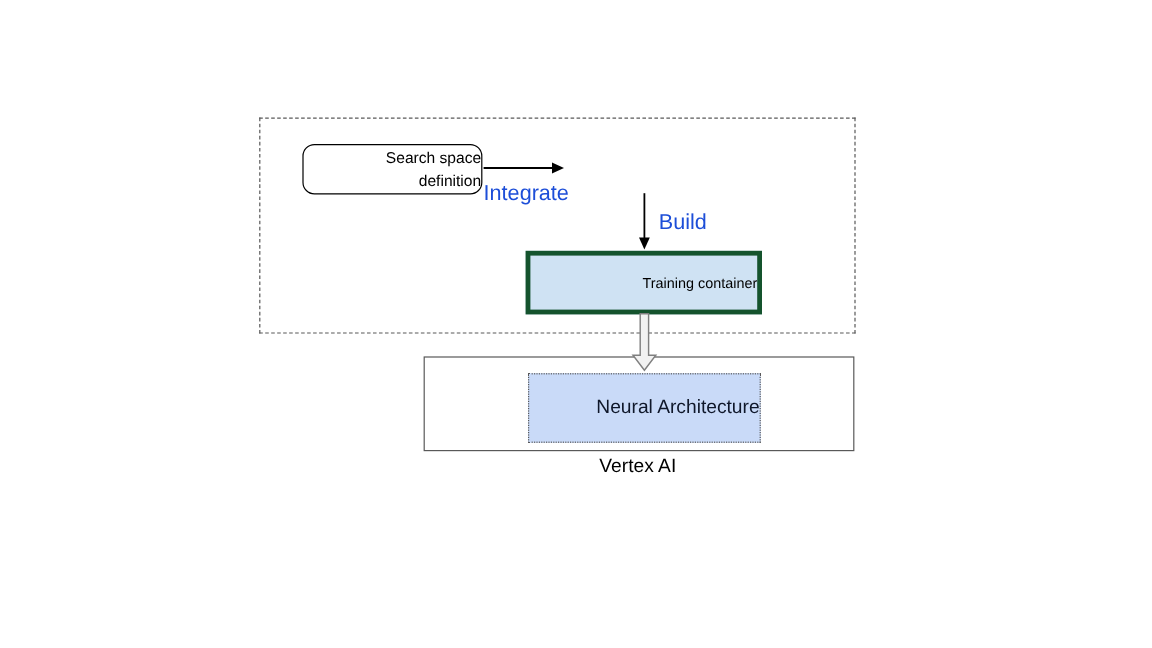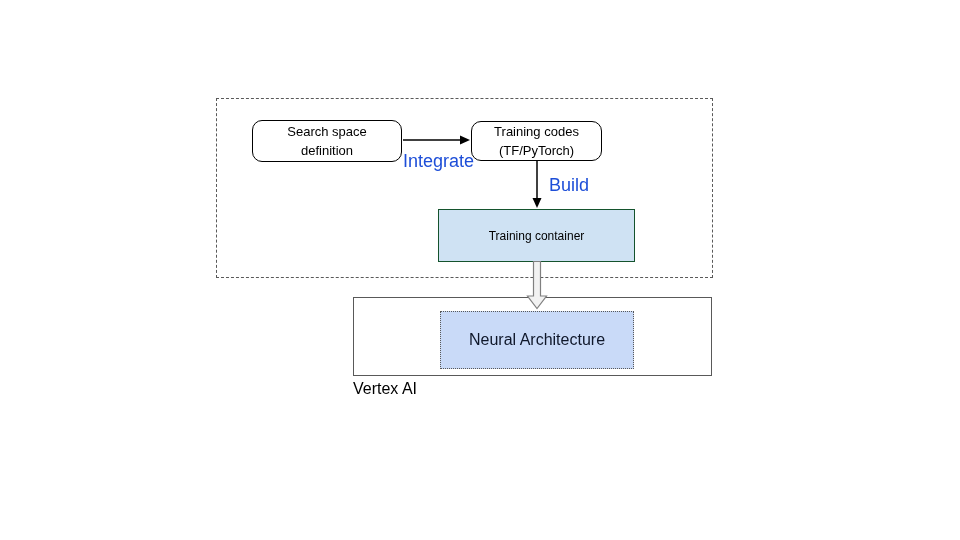--- a/index.html
+++ b/index.html
@@ -27,21 +27,21 @@
     left: 353px; top: 297px;
     width: 357px; height: 77px;
     border: 1.5px solid #595959;
     background: #ffffff;
   }
   
   .node {
     position: absolute;
     display: flex;
     flex-direction: column;
-    align-items: center;
+    align-items: flex-end;
     justify-content: center;
     text-align: center;
     box-sizing: border-box;
   }
   .node-rounded {
     background: #ffffff;
     border: 1.5px solid #000000;
     border-radius: 10px;
     font-size: 13px;
     line-height: 19px;
@@ -52,21 +52,21 @@
     width: 150px; height: 42px;
   }
   .node-training-codes {
     left: 471px; top: 121px;
     width: 131px; height: 40px;
   }
   .node-training-container {
     left: 438px; top: 209px;
     width: 197px; height: 53px;
     background: #cfe2f3;
-    border: 1px solid #14532d;
+    border: 4px solid #14532d;
     font-size: 12px;
     color: #000000;
   }
   .node-nas-service {
     left: 440px; top: 311px;
     width: 194px; height: 58px;
     background: #c9daf8;
     border: 1px dotted #595959;
     font-size: 16px;
     line-height: 22px;
@@ -78,20 +78,21 @@
     font-size: 18px;
     color: #1d4ed8;
     white-space: nowrap;
   }
   .label-integrate { left: 403px; top: 151px; }
   .label-build     { left: 549px; top: 175px; }
   .vertex-caption {
     position: absolute;
     left: 353px; top: 380px;
     width: 357px;
+    text-align: center;
     font-size: 16px;
     color: #000000;
   }
   
   .arrow-layer {
     position: absolute;
     left: 0; top: 0;
     width: 960px; height: 540px;
     pointer-events: none;
   }
@@ -103,24 +104,20 @@
 
   <div class="group-dashed"></div>
 
   <div class="vertex-box"></div>
 
   <div class="node node-rounded node-search-space">
     <span>Search space</span>
     <span>definition</span>
   </div>
 
-  <div class="node node-rounded node-training-codes">
-    <span>Training codes</span>
-    <span>(TF/PyTorch)</span>
-  </div>
 
   <div class="node node-training-container">
     <span>Training container</span>
   </div>
 
   <div class="node node-nas-service">
     <span>Neural Architecture</span>
   </div>
 
   <div class="edge-label label-integrate">Integrate</div>

